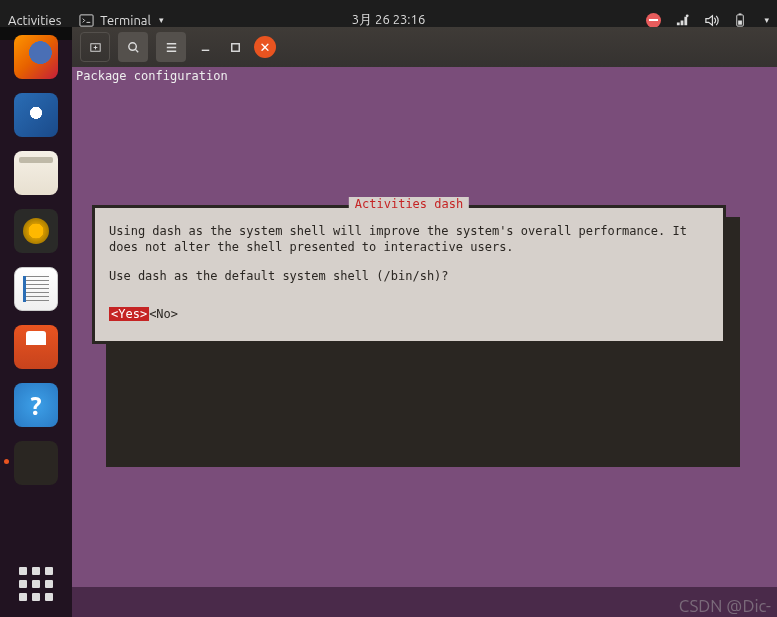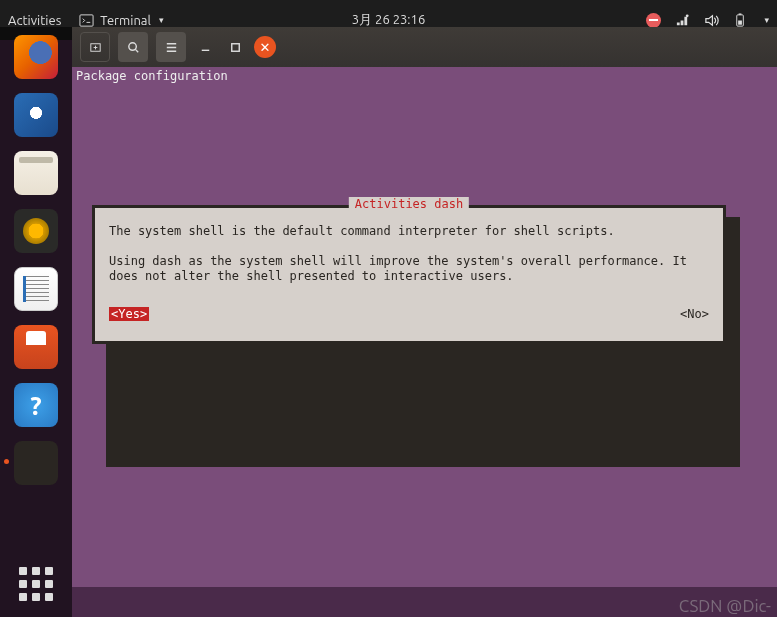--- a/index.html
+++ b/index.html
@@ -36,21 +36,21 @@
 .tbtn.close{background:#e95420;border-radius:50%;width:22px;height:22px;color:#fff;font-size:13px}
 .tbtn.min,.tbtn.max{width:22px;height:22px}
 .title{flex:1;text-align:center;color:#ddd;font-weight:bold;font-size:14px}
 .terminal{flex:1;background:#7a4d7a;padding:2px 4px;font-family:"DejaVu Sans Mono","Courier New",monospace;font-size:12px;color:#eee;position:relative}
 .pkg{color:#eee}
 .dialog-shadow{position:absolute;left:34px;top:150px;width:634px;height:250px;background:#2a2622}
 .dialog{position:absolute;left:20px;top:138px;width:634px;background:#d6d0cb;border:2px solid #2a2622;color:#2a2622;padding:0}
 .dialog-inner{border:1px solid #2a2622;margin:0;padding:16px 14px 20px 14px;position:relative}
 .dialog-title{position:absolute;top:-11px;left:50%;transform:translateX(-50%);background:#d6d0cb;padding:0 6px;color:#c52424;font-weight:normal}
 .dialog p{margin-bottom:14px;line-height:1.3}
-.dialog .btns{display:flex;justify-content:space-between;margin-top:22px}
+.dialog .btns{display:flex;justify-content:flex-start;margin-top:22px}
 .dialog .yes{background:#c52424;color:#fff;padding:0 2px}
 .dialog .no{color:#2a2622}
 .watermark{position:absolute;right:6px;bottom:2px;font-size:17px;color:#aaa;opacity:0.5}
 .do-not{width:15px;height:15px;background:#e85c5c;border-radius:50%;position:relative}
 .do-not::before{content:"";position:absolute;left:3px;right:3px;top:6px;height:2px;background:#fff}
 svg{width:15px;height:15px;fill:#ddd}
 .indicator{position:relative}
 .indicator::before{content:"";position:absolute;left:-10px;top:18px;width:5px;height:5px;background:#e95420;border-radius:50%}
 </style>
 </head>
@@ -139,22 +139,22 @@
         </svg>
     </div>
     <div class="tbtn close">✕</div>
   </div>
   <div class="terminal">
     <div class="pkg">Package configuration</div>
     <div class="dialog-shadow"></div>
     <div class="dialog">
       <div class="dialog-inner">
         <span class="dialog-title">Activities dash</span>
-        <p>The system shell is the default command interpreter for shell scripts.</p>
         <p>Using dash as the system shell will improve the system's overall performance. It does not alter the shell presented to interactive users.</p>
+        <p>Use dash as the default system shell (/bin/sh)?</p>
         <div class="btns">
           <span class="yes">&lt;Yes&gt;</span>
           <span class="no">&lt;No&gt;</span>
         </div>
       </div>
     </div>
   </div>
 </div>
 
 <div class="watermark">CSDN @Dic-</div>

